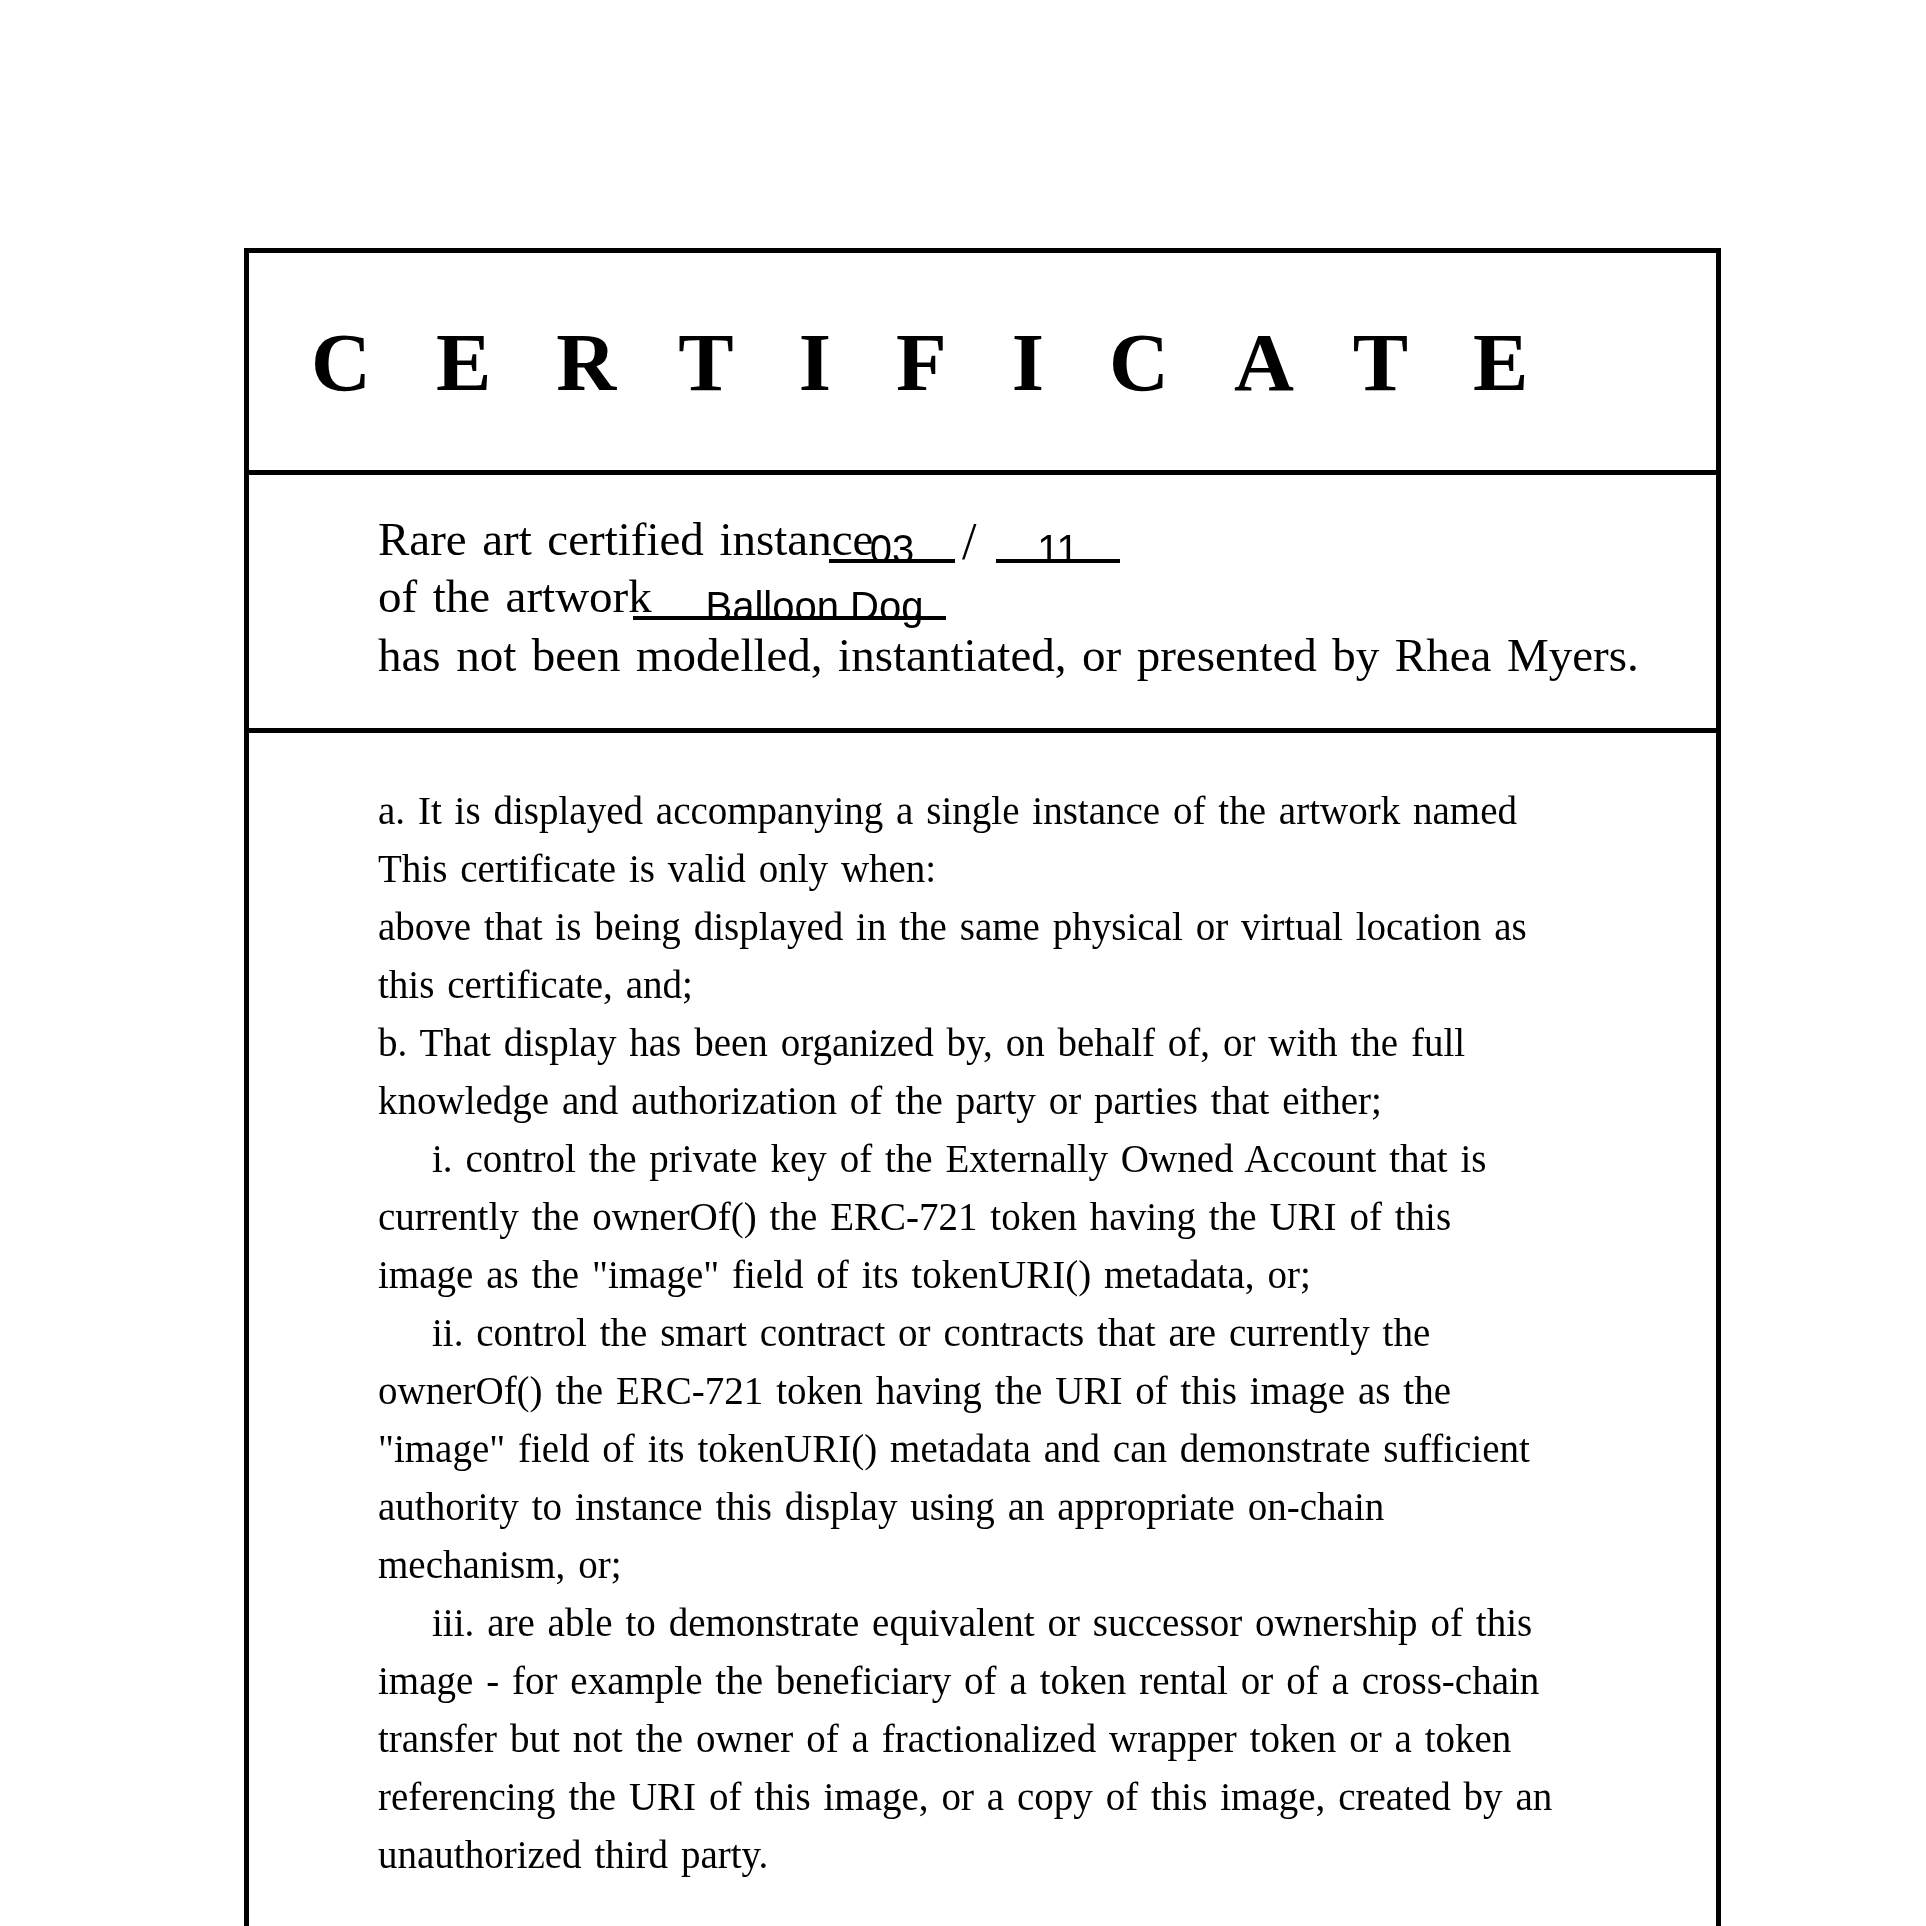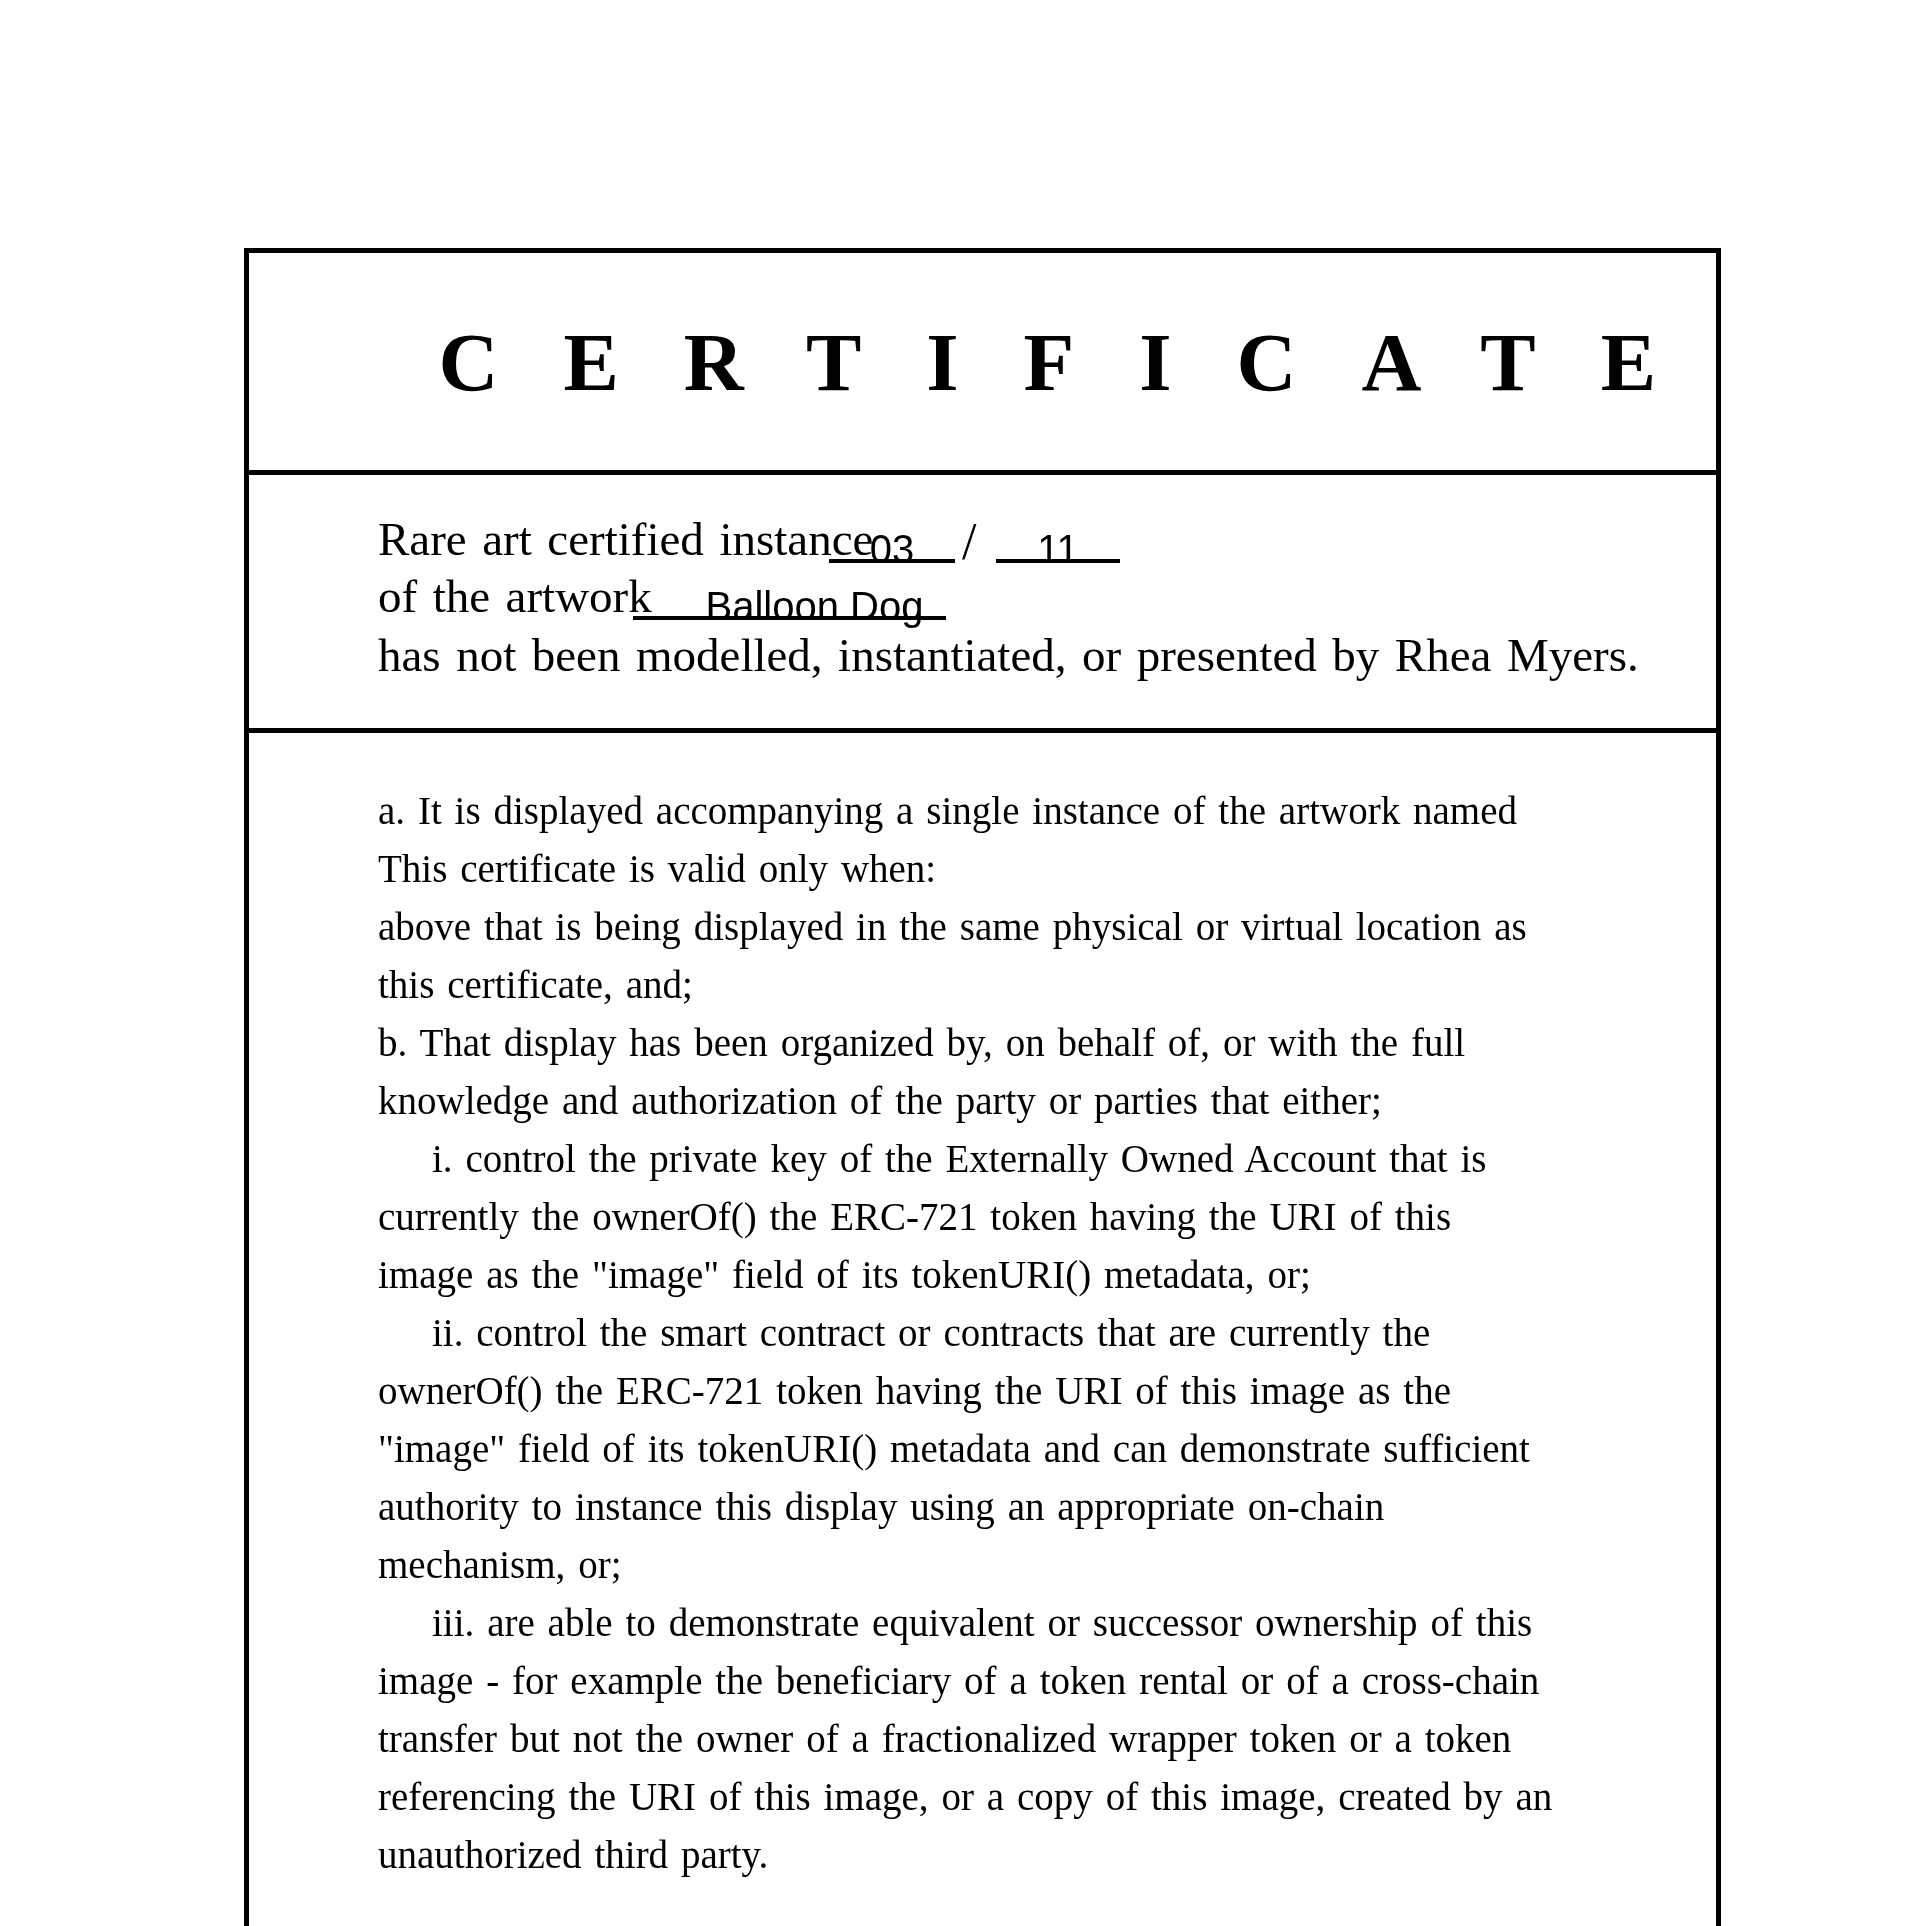--- a/index.html
+++ b/index.html
@@ -37,28 +37,29 @@
   }
   .divider.d1 { top: 470px; }
   .divider.d2 { top: 728px; }
 
   .cert-title {
     position: absolute;
     left: 244px;
     top: 321px;
     width: 1477px;
     margin: 0;
-    text-align: right;
+    text-align: left;
     font-size: 83px;
     line-height: 83px;
     font-weight: 700;
     letter-spacing: 65px;
     text-indent: 39px;
     white-space: nowrap;
     font-family: "Liberation Serif", "DejaVu Serif", serif;
+    padding-left: 28px;
   }
 
   .serif-line {
     position: absolute;
     font-size: 47px;
     line-height: 39px;
     white-space: nowrap;
     word-spacing: 0.08em;
   }
   .sans-value {

